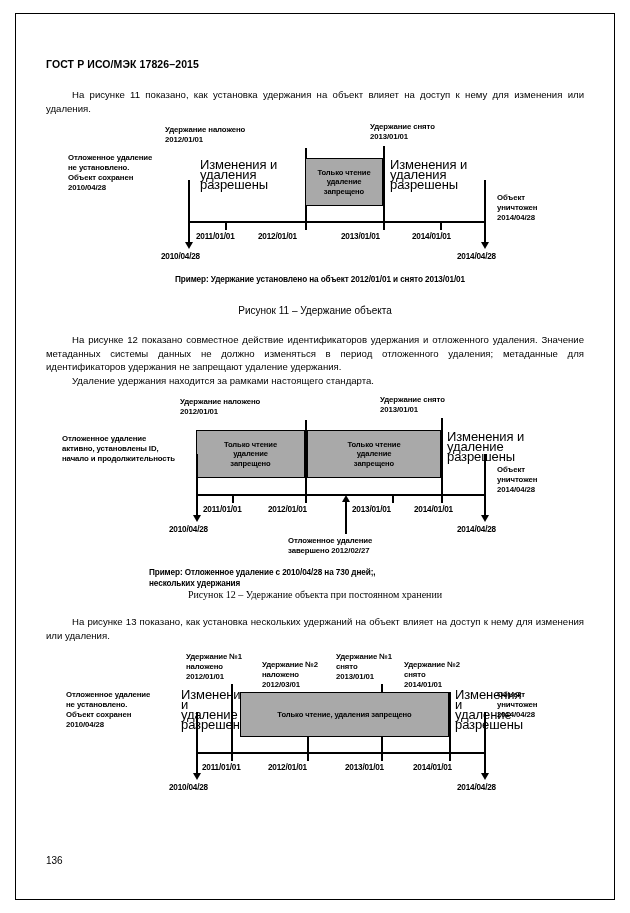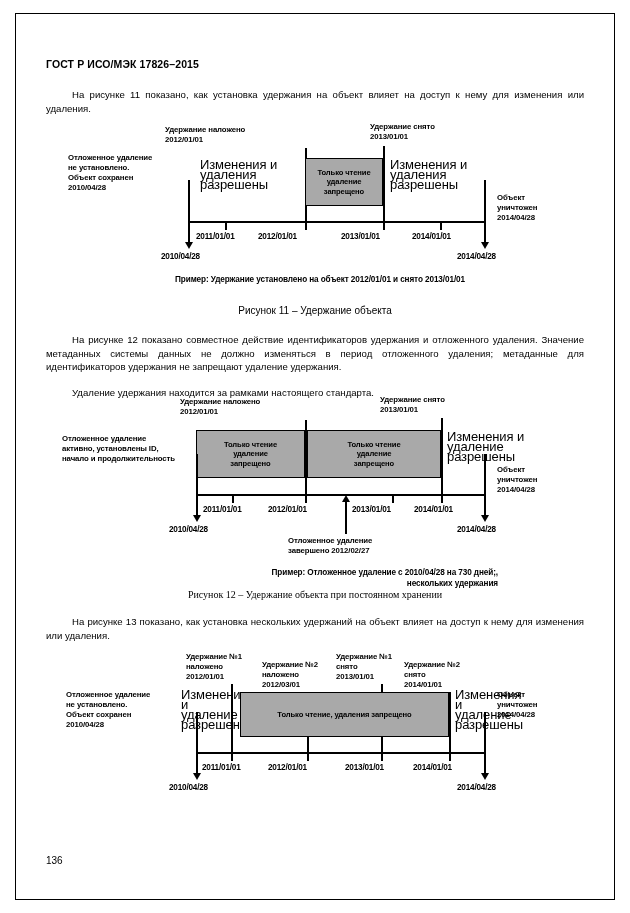--- a/index.html
+++ b/index.html
@@ -237,21 +237,21 @@
     <div class="example" style="left:150px; top:155px; width:340px; text-align:center;">
       <span>Пример: Удержание установлено на объект 2012/01/01 и снято 2013/01/01</span>
     </div>
   </div>
 
   <div class="fig-caption" style="top:305px;">Рисунок 11 – Удержание объекта</div>
 
   <div class="para" style="left:46px; top:333px; width:538px;">
     <span class="ind">На рисунке 12 показано совместное действие идентификаторов удержания и отложенного удаления. Значение метаданных системы данных не должно изменяться в период отложенного удаления; метаданные для идентификаторов удержания не запрещают удаление удержания.</span>
   </div>
-  <div class="para" style="left:46px; top:374px; width:538px;margin-top:12px;">
+  <div class="para" style="left:46px; top:374px; width:538px;">
     <span class="ind">Удаление удержания находится за рамками настоящего стандарта.</span>
   </div>
 
   <div class="figure" style="left:0; top:392px; width:630px; height:200px;">
 
     <div class="annot center" style="left:180px; top:5px; width:140px;">
       <span>Удержание наложено</span><br>
       <span>2012/01/01</span>
     </div>
     <div class="annot center" style="left:380px; top:3px; width:130px;">
@@ -311,21 +311,21 @@
       <span>уничтожен</span><br>
       <span>2014/04/28</span>
     </div>
 
     <div class="arrow-up" style="left:345px; top:110px; height:32px;"></div>
     <div class="annot center" style="left:288px; top:144px; width:120px;">
       <span>Отложенное удаление</span><br>
       <span>завершено 2012/02/27</span>
     </div>
 
-    <div class="example" style="left:158px; top:176px; width:340px; text-align:right;">
+    <div class="example" style="left:149px; top:176px; width:340px; text-align:left;">
       <span>Пример: Отложенное удаление с 2010/04/28 на 730 дней;,</span><br>
       <span>нескольких удержания</span>
     </div>
   </div>
 
   <div class="fig-caption" style="top:589px;font-family:Liberation Serif, serif;">Рисунок 12 – Удержание объекта при постоянном хранении</div>
 
   <div class="para" style="left:46px; top:615px; width:538px;">
     <span class="ind">На рисунке 13 показано, как установка нескольких удержаний на объект влияет на доступ к нему для изменения или удаления.</span>
   </div>

